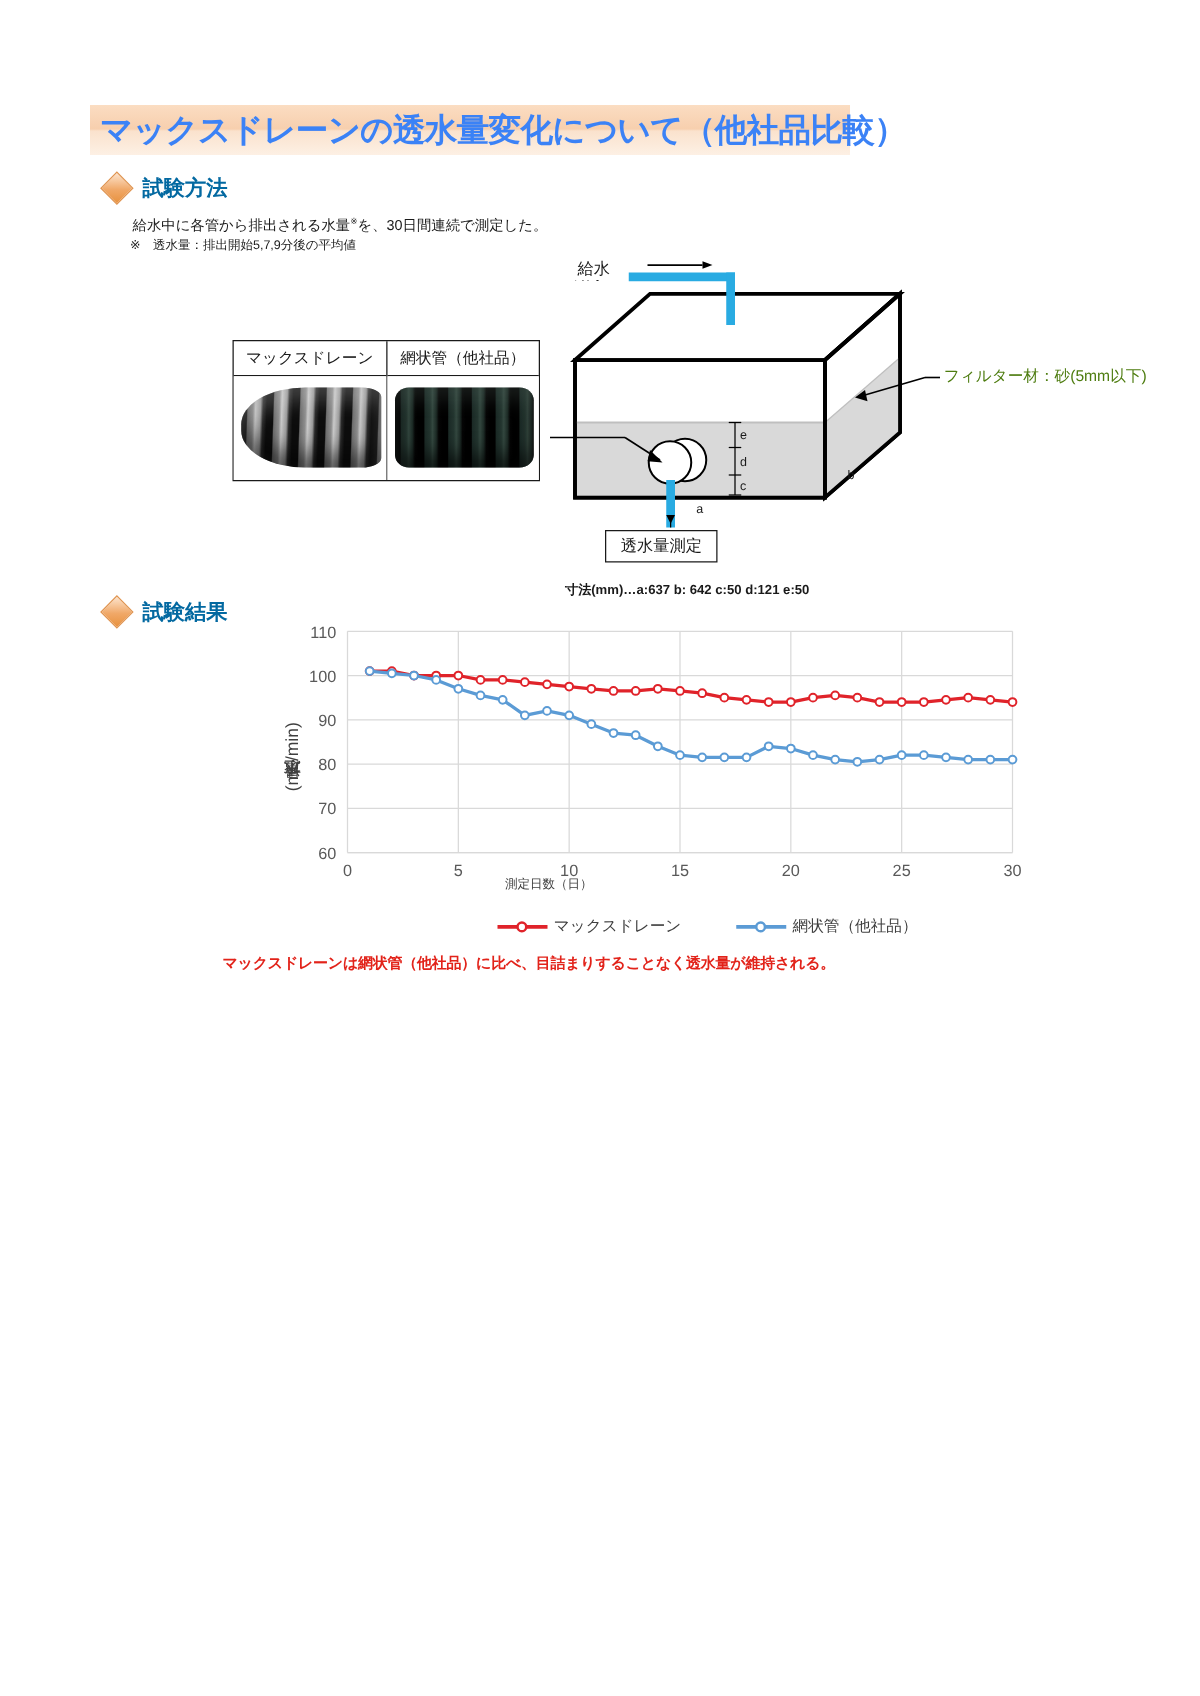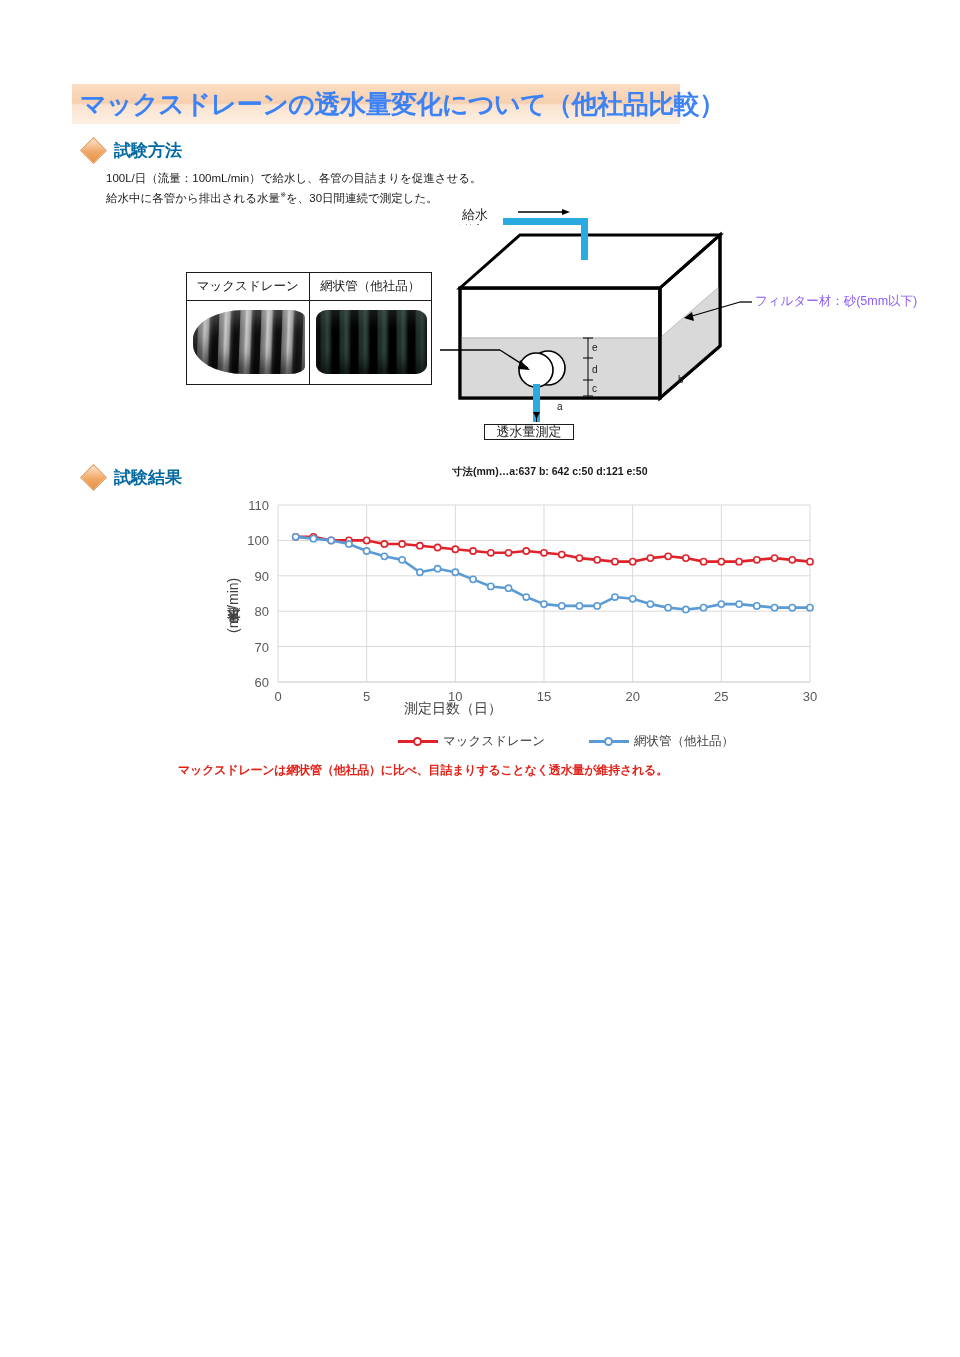--- a/index.html
+++ b/index.html
@@ -23,21 +23,21 @@
 
   
   .sec{position:absolute;display:flex;align-items:center;gap:11px;}
   .diamond{
     width:17px;height:17px;transform:rotate(45deg);
     background:linear-gradient(135deg,#fde4cd 0%,#f0a868 55%,#e8923f 100%);
     border:1px solid #e09450;
   }
   .sec-label{font-size:17px;font-weight:bold;color:#0369a1;white-space:nowrap;}
   #sec-method{left:84px;top:139px;}
-  #sec-result{left:84px;top:466px;}
+  #sec-result{left:84px;top:478px;}
 
   
   .cond{position:absolute;left:88px;top:170px;width:420px;color:#1a1a1a;}
   .cond-title{font-size:11px;font-weight:bold;line-height:16px;}
   .cond-line{font-size:11.5px;line-height:16.5px;padding-left:18px;white-space:nowrap;}
   .cond-note{font-size:10px;line-height:16px;padding-left:16px;white-space:nowrap;}
   .sup{font-size:7px;vertical-align:super;}
 
   
   .photos{
@@ -74,40 +74,40 @@
     border-radius:10% 10% 10% 10%/16% 16% 16% 16%;
     box-shadow:inset 0 9px 15px rgba(120,140,130,.20),inset 0 -10px 16px rgba(0,0,0,.65);
   }
 
   
   .diagram{position:absolute;left:440px;top:198px;width:470px;height:290px;}
   .diagram svg{display:block;}
   .dlabel{font-size:12.5px;fill:#1a1a1a;font-family:"Liberation Sans",sans-serif;}
   .dlabel-sm{font-size:10px;fill:#1a1a1a;font-family:"Liberation Sans",sans-serif;}
   .meas-box{
-    position:absolute;left:484px;top:424px;width:90px;height:16px;
+    position:absolute;left:484px;top:424px;width:90px;height:26px;
     border:1.4px solid #1a1a1a;background:#fff;display:flex;
     align-items:center;justify-content:center;font-size:13px;color:#1a1a1a;
     box-sizing:border-box;white-space:nowrap;
   }
   .dims{
     position:absolute;left:452px;top:465px;font-size:10.5px;font-weight:bold;
     color:#1a1a1a;white-space:nowrap;
   }
 
   
   .chart{position:absolute;left:222px;top:495px;width:600px;height:225px;}
   .ylabel{
     position:absolute;left:222px;top:520px;width:22px;height:170px;
     font-size:14px;color:#3f3f3f;white-space:nowrap;
     writing-mode:vertical-rl;transform:rotate(180deg);
     display:flex;align-items:center;justify-content:center;
   }
   .xlabel{
-    position:absolute;left:404px;top:700px;font-size:14px;color:#3f3f3f;white-space:nowrap;
+    position:absolute;left:404px;top:700px;font-size:10px;color:#3f3f3f;white-space:nowrap;
   }
   .legend{
     position:absolute;left:398px;top:733px;display:flex;gap:44px;align-items:center;
   }
   .lg{display:flex;align-items:center;gap:5px;font-size:12.5px;color:#3f3f3f;white-space:nowrap;}
   .lg-mark{position:relative;width:40px;height:11px;}
   .lg-mark i{position:absolute;left:0;top:4px;width:40px;height:2.6px;display:block;}
   .lg-mark b{
     position:absolute;left:15px;top:1px;width:9px;height:9px;border-radius:50%;
     background:#fff;box-sizing:border-box;
@@ -126,22 +126,22 @@
 
   <div class="title-band"></div>
   <div class="title-text">マックスドレーンの透水量変化について（他社品比較）</div>
 
   <div class="sec" id="sec-method">
     <span class="diamond"></span>
     <span class="sec-label">試験方法</span>
   </div>
 
   <div class="cond">
-    <div class="cond-line">100L/日（流量：100mL/min）で給水し、各管の目詰まりを促進させる。</div>
     <div class="cond-line"><span>給水中に各管から排出される水量</span><span class="sup">※</span><span>を、30日間連続で測定した。</span></div>
+    <div class="cond-note">※　透水量：排出開始5,7,9分後の平均値</div>
   </div>
 
   <div class="photos">
     <div class="photo-col">
       <div class="photo-head">マックスドレーン</div>
       <div class="photo-body">
         <div class="hose hose-a"></div>
       </div>
     </div>
     <div class="photo-col">
@@ -199,21 +199,21 @@
       <line x1="143" y1="182" x2="153" y2="182" stroke="#000000" stroke-width="1"></line>
       <line x1="143" y1="198" x2="153" y2="198" stroke="#000000" stroke-width="1"></line>
       <text class="dlabel-sm" x="152" y="153">e</text>
       <text class="dlabel-sm" x="152" y="175">d</text>
       <text class="dlabel-sm" x="152" y="194">c</text>
       <text class="dlabel-sm" x="117" y="212">a</text>
       <text class="dlabel-sm" x="238" y="185">b</text>
     </svg>
 
     <div style="position:absolute;left:20px;top:8px;font-size:13px;color:#1a1a1a;background:#fff;padding:0 2px;white-space:nowrap;">給水</div>
-    <div style="position:absolute;left:315px;top:95px;font-size:12.5px;color:#8b5cf6;white-space:nowrap;">フィルター材：砂(5mm以下)</div>
+    <div style="position:absolute;left:315px;top:95px;font-size:12.5px;color:#4d7c0f;white-space:nowrap;">フィルター材：砂(5mm以下)</div>
   </div>
 
   <div class="meas-box">透水量測定</div>
   <div class="dims">寸法(mm)…a:637 b: 642 c:50 d:121 e:50</div>
 
   <div class="sec" id="sec-result">
     <span class="diamond"></span>
     <span class="sec-label">試験結果</span>
   </div>
 

